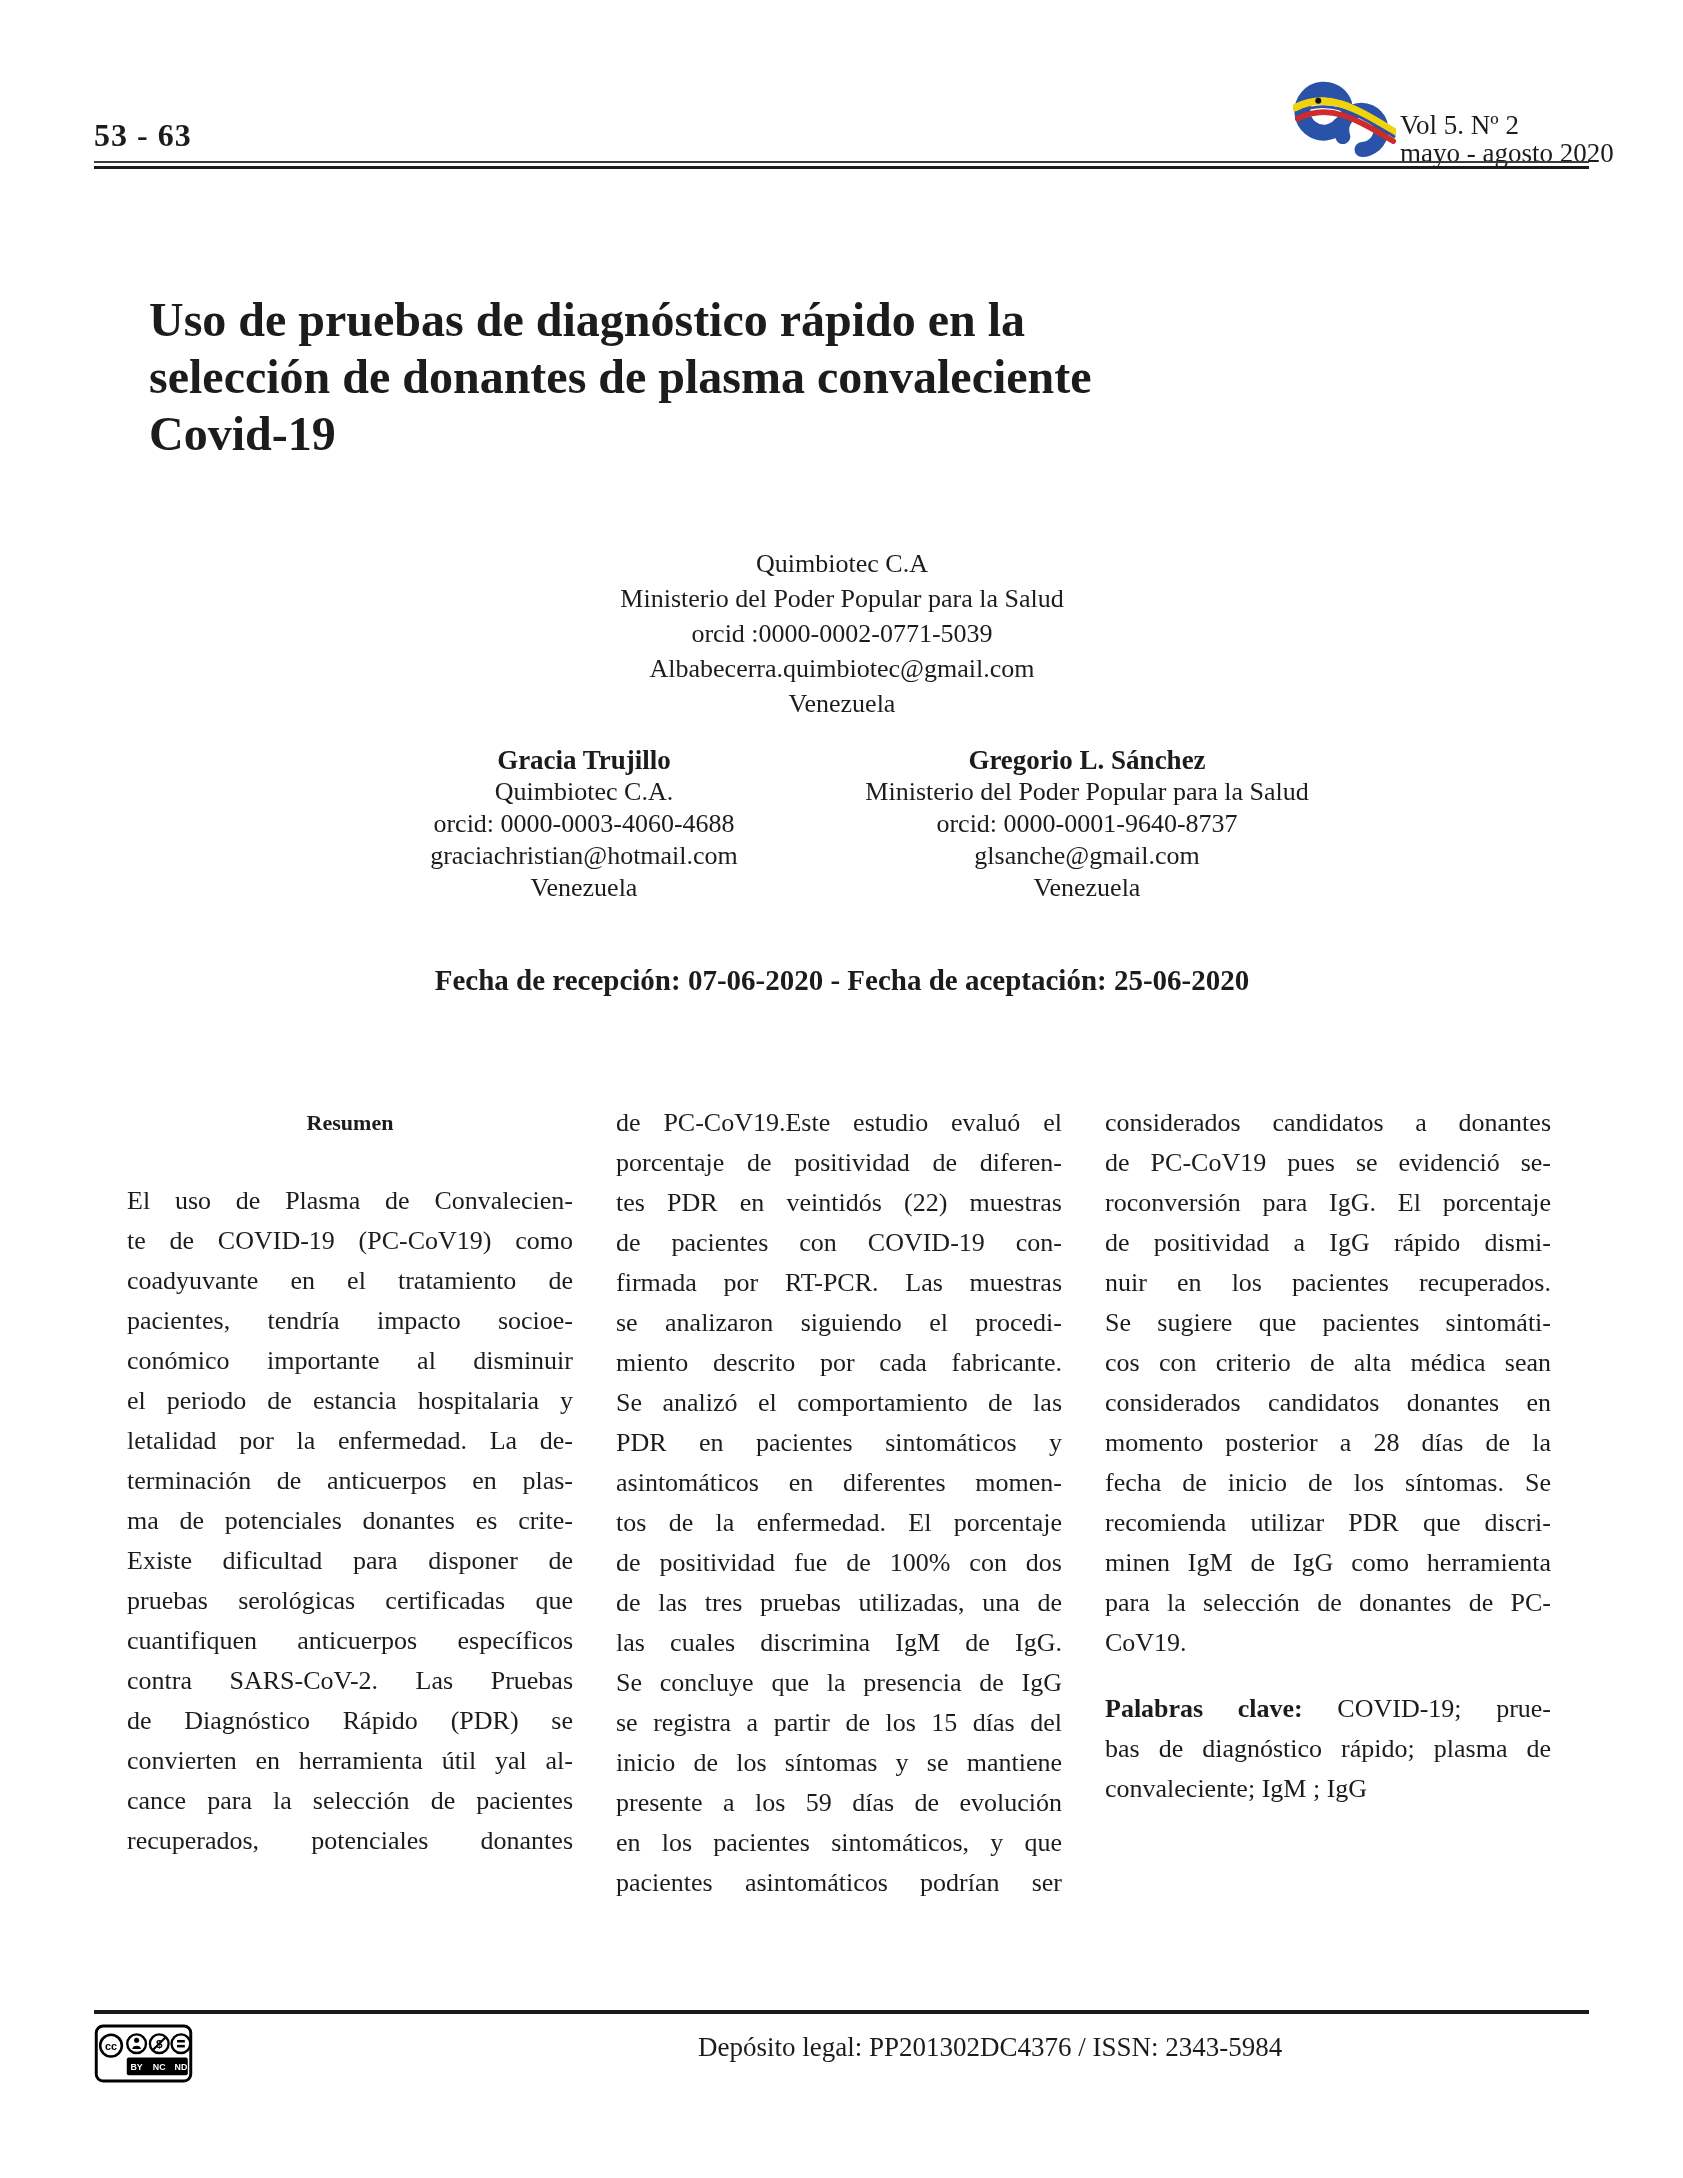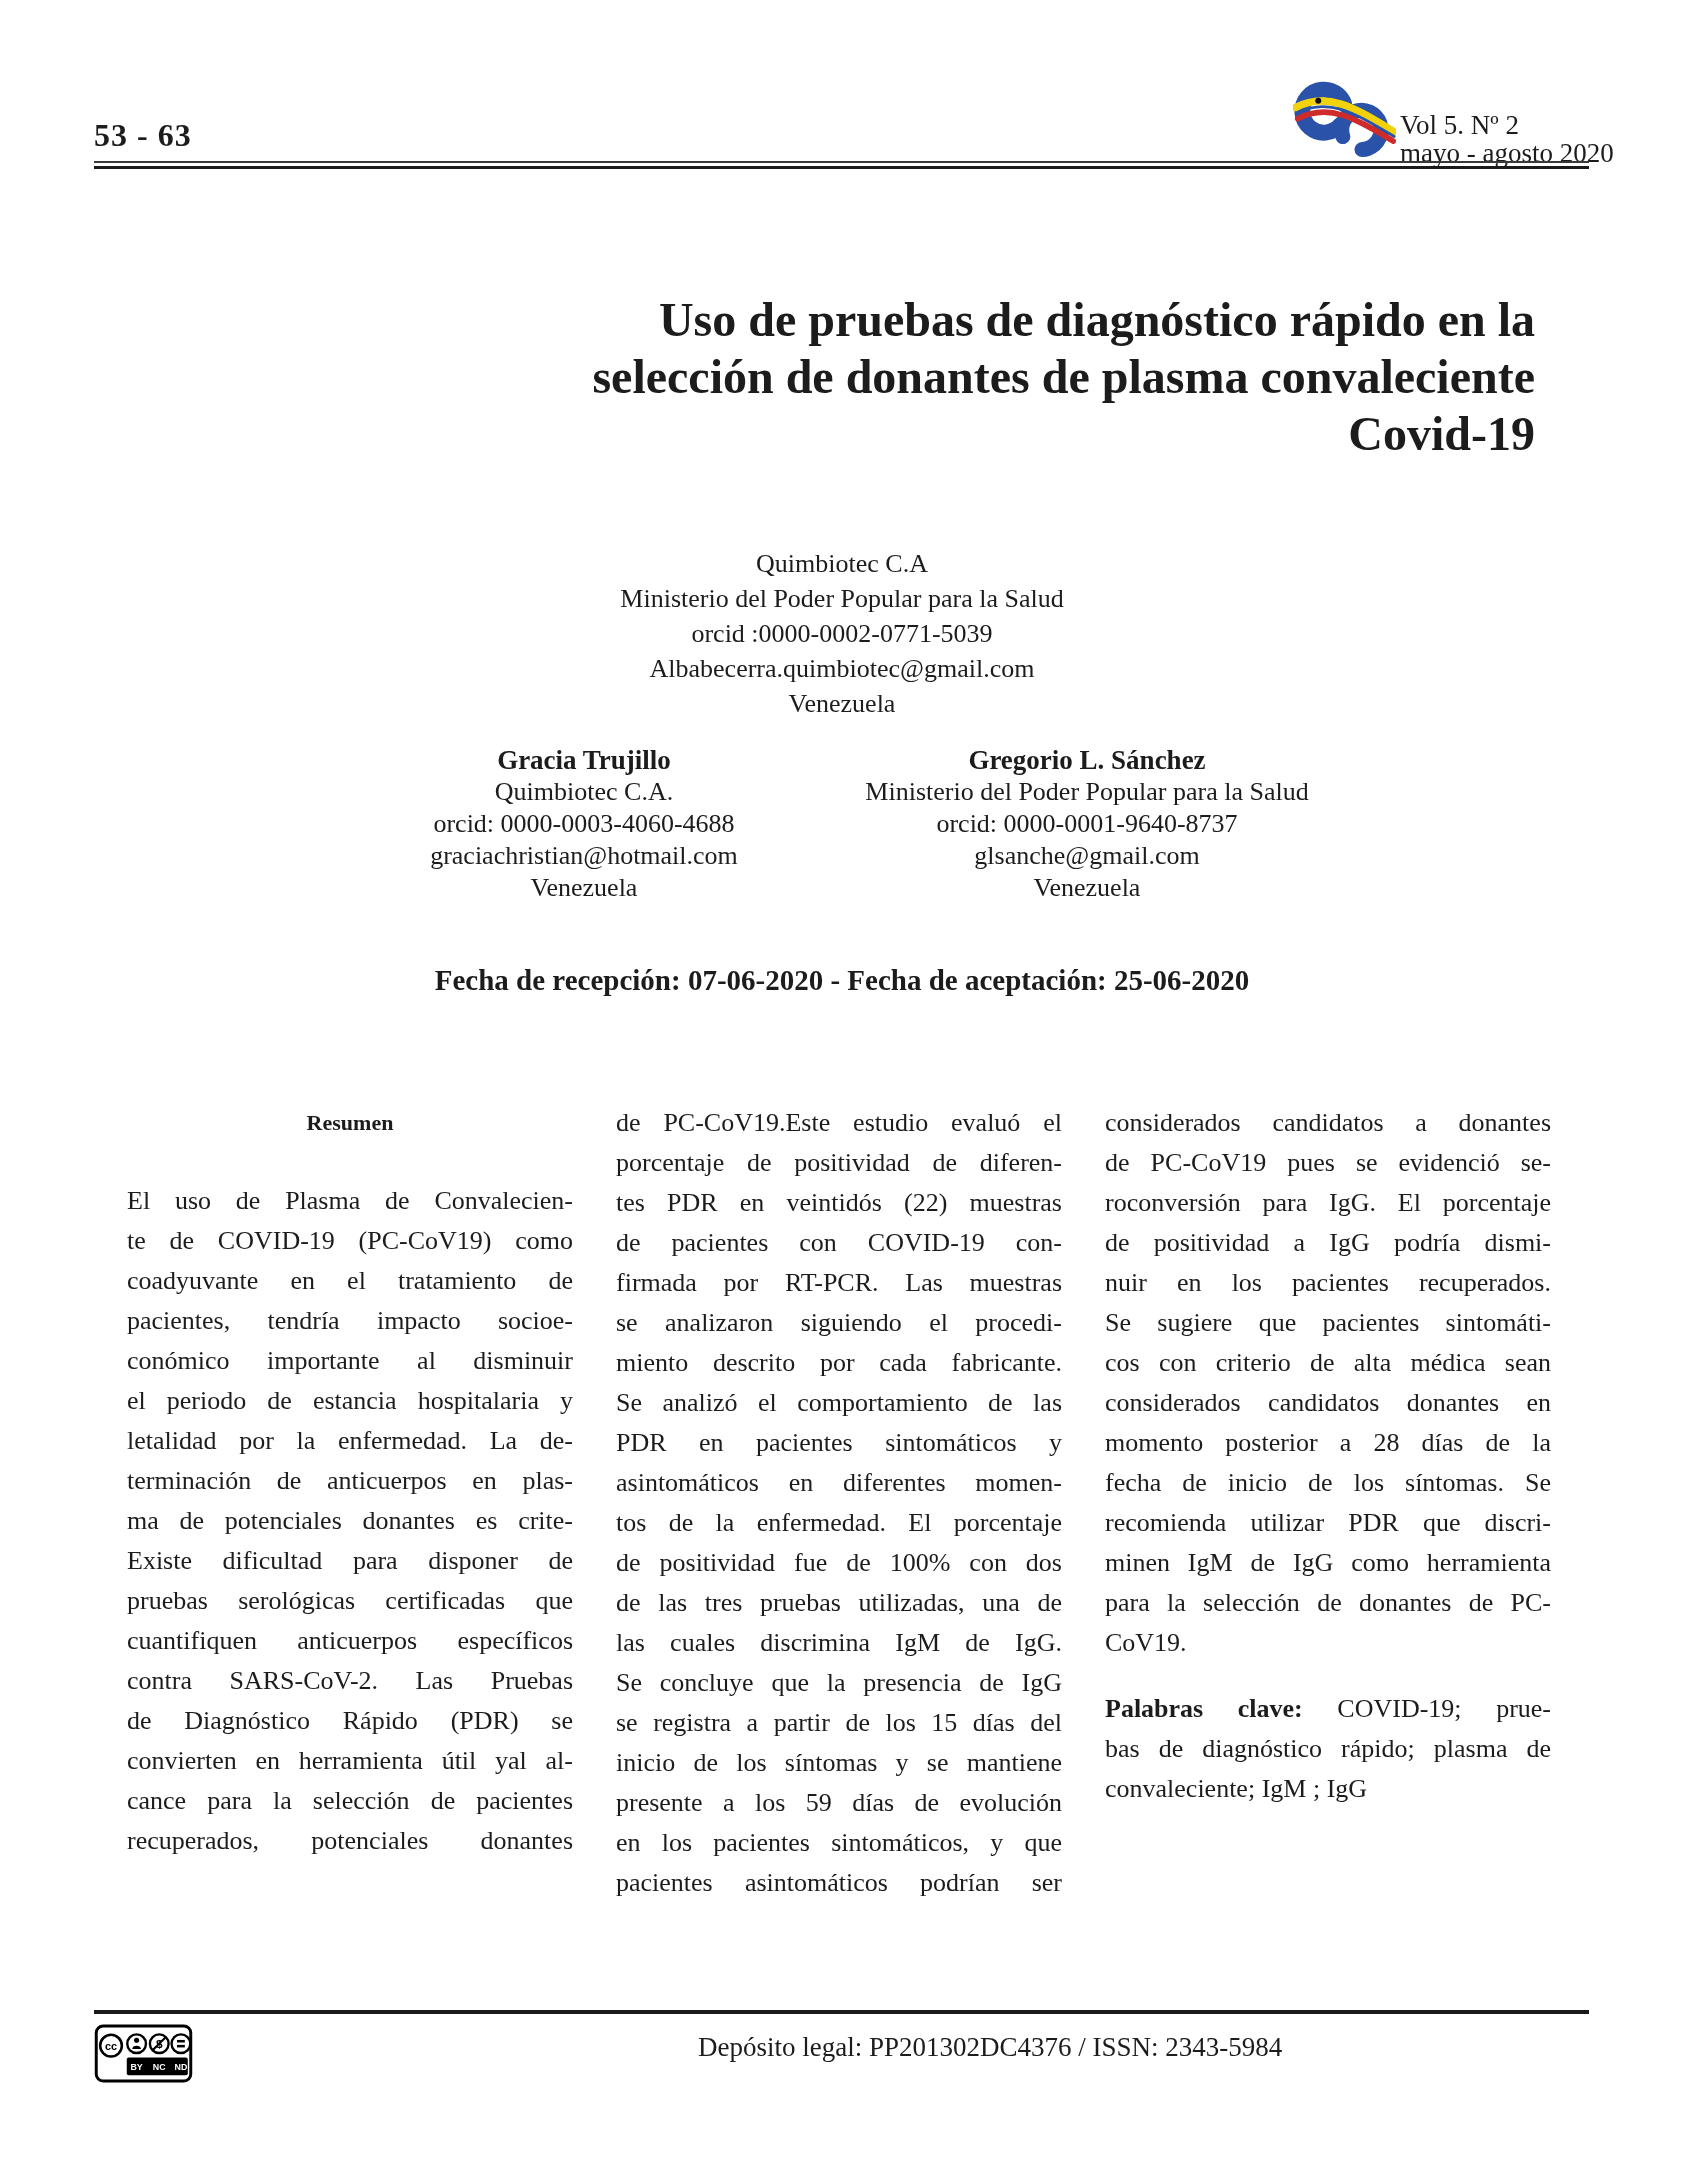--- a/index.html
+++ b/index.html
@@ -18,21 +18,21 @@
     position:absolute; left:1400px; top:111px; width:257px;
     font-size:27px; line-height:28px; white-space:nowrap;
   }
   .header-rule {
     position:absolute; left:94px; top:161px; width:1495px; height:3px;
     border-top:2px solid #3a3a3a; border-bottom:3px solid #1a1a1a;
   }
   
   .title {
     position:absolute; left:149px; top:291px; width:1386px;
-    text-align:right; font-weight:bold; font-size:48px; line-height:57px;
+    text-align:left; font-weight:bold; font-size:48px; line-height:57px;
   }
   .author-block { position:absolute; text-align:center; font-size:26px; line-height:35px; }
   .author-block .a-name { font-weight:bold; font-size:27px; }
   #author-primary { left:446px; top:546px; width:792px; }
   #author-left    { left:287px; top:744px; width:594px; line-height:32px; }
   #author-right   { left:790px; top:744px; width:594px; line-height:32px; }
   .dates-line {
     position:absolute; left:149px; top:964px; width:1386px;
     text-align:center; font-weight:bold; font-size:29px;
   }
@@ -176,21 +176,21 @@
         <div class="jline">en los pacientes sintomáticos, y que</div>
         <div class="jline">pacientes asintomáticos podrían ser</div>
       </div>
   </div>
 
   <div class="col" id="col3">
     <div id="col3-lines">
         <div class="jline">considerados candidatos  a donantes</div>
         <div class="jline">de PC-CoV19 pues se evidenció se-</div>
         <div class="jline">roconversión para IgG. El porcentaje</div>
-        <div class="jline">de positividad a IgG podría dismi-</div>
+        <div class="jline">de positividad a IgG rápido dismi-</div>
         <div class="jline">nuir en los pacientes recuperados.</div>
         <div class="jline">Se sugiere que pacientes sintomáti-</div>
         <div class="jline">cos con criterio de alta médica sean</div>
         <div class="jline">considerados candidatos donantes en</div>
         <div class="jline">momento posterior a 28 días de la</div>
         <div class="jline">fecha de inicio de los síntomas. Se</div>
         <div class="jline">recomienda utilizar PDR que discri-</div>
         <div class="jline">minen IgM de IgG como herramienta</div>
         <div class="jline">para la selección de donantes de PC-</div>
         <div class="jline plain">CoV19.</div>

